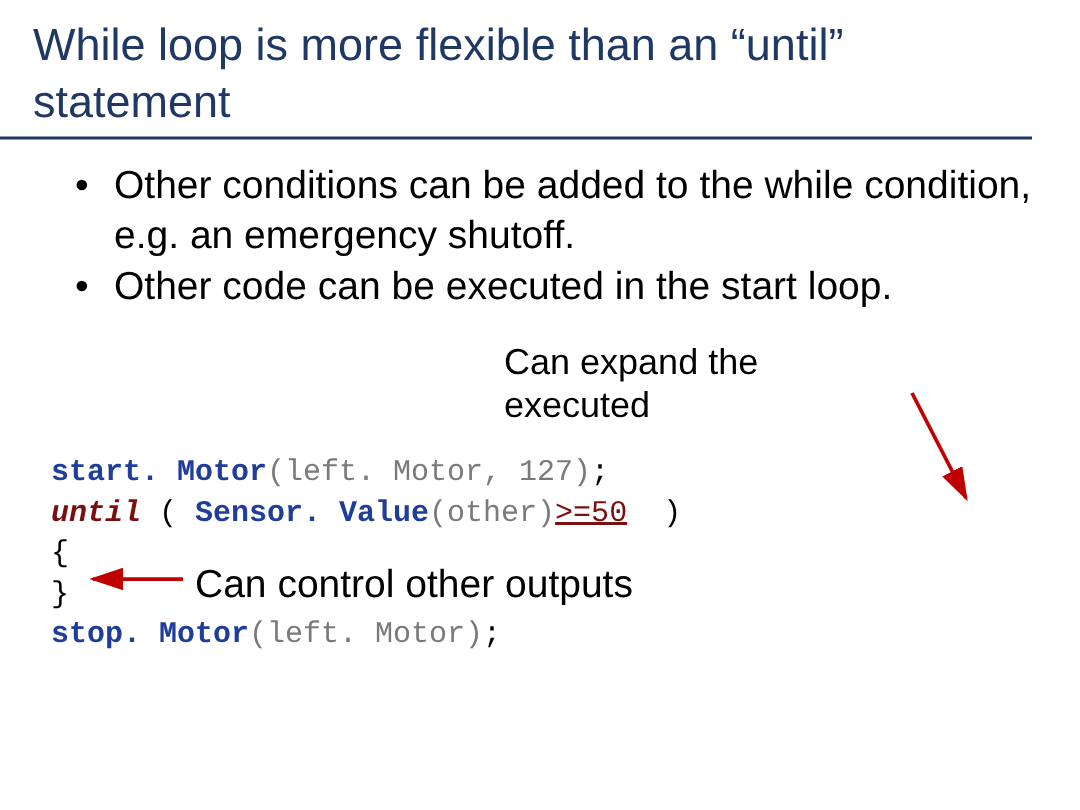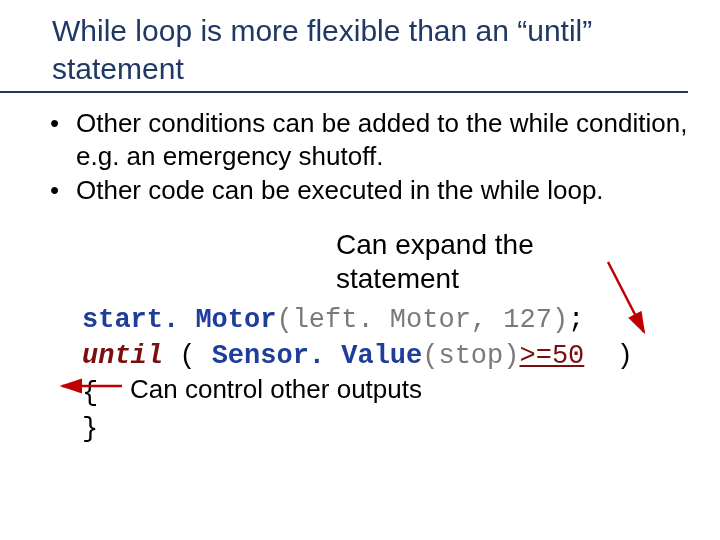--- a/index.html
+++ b/index.html
@@ -10,21 +10,21 @@
     font-family: Arial, Helvetica, sans-serif;
     color: #000;
     position: relative;
     overflow: hidden;
   }
   .title {
     color: #1f3864;
     font-size: 30px;
     font-weight: 400;
     line-height: 1.25;
-    padding: 12px 0 4px 52px;
+    padding: 12px 0 4px 22px;
     border-bottom: 2px solid #1f3864;
     margin: 0 32px 14px 0;
   }
   .bullets {
     font-size: 26px;
     line-height: 1.25;
     padding-left: 42px;
     padding-right: 14px;
   }
   .bullets li {
@@ -34,37 +34,36 @@
     margin-bottom: 2px;
   }
   .bullets li::before {
     content: "•";
     position: absolute;
     left: 8px;
     top: 0;
     font-size: 26px;
   }
   .annot {
-    font-size: 28px;
+    font-size: 24px;
     line-height: 1.2;
   }
   .annot-expand {
     position: absolute;
     left: 336px;
     top: 228px;
     width: 260px;
   }
   .code {
     position: absolute;
     left: 34px;
     top: 302px;
     font-family: "Courier New", Courier, monospace;
-    font-size: 27px;
+    font-size: 20px;
     line-height: 1.35;
-    margin-left: 48px;
   }
   .code .line { white-space: pre; }
   .kw-start { color: #1f3d9a; font-weight: bold; }
   .kw-while { color: #7a0f0f; font-style: italic; font-weight: bold; }
   .kw-sensor { color: #1f3d9a; font-weight: bold; font-family: Liberation Mono, monospace; }
   .kw-stop { color: #1f3d9a; font-weight: bold; }
   .c-grey { color: #7a7a7a; }
   .c-red { color: #7a0f0f; text-decoration: underline; }
   .semi { color: #000; }
   .annot-bracket {
@@ -81,33 +80,34 @@
     pointer-events: none;
   }
 </style>
 </head>
 <body>
 
 <div class="title">While loop is more flexible than an “until” statement</div>
 
 <ul class="bullets">
   <li>Other conditions can be added to the while condition, e.g. an emergency shutoff.</li>
-  <li>Other code can be executed in the while loop.</li>
+  <li>Other code can be executed in the start loop.</li>
 </ul>
 
 <div class="annot annot-expand">
   <div>Can expand the</div>
-  <div>statement</div>
+  <div>executed</div>
 </div>
 
 <div class="code">
   <div class="line"><span class="kw-start">start. Motor</span><span class="c-grey">(left. Motor, 127)</span><span class="semi">;</span></div>
-  <div class="line"><span class="kw-while">until</span><span> ( </span><span class="kw-sensor">Sensor. Value</span><span class="c-grey">(stop)</span><span class="c-red">&gt;=50</span><span>  )</span></div>
+  <div class="line"><span class="kw-while">until</span><span> ( </span><span class="kw-sensor">Sensor. Value</span><span class="c-grey">(other)</span><span class="c-red">&gt;=50</span><span>  )</span></div>
   <div class="line"><span>{</span></div>
   <div class="line"><span>}</span></div>
+  <div class="line"><span class="kw-stop">stop. Motor</span><span class="c-grey">(left. Motor)</span><span class="semi">;</span></div>
 </div>
 
 <div class="annot annot-bracket">
   <div>Can control other outputs</div>
 </div>
 
 <svg class="overlay">
   <defs>
     <marker id="ah" markerWidth="10" markerHeight="10" refX="8" refY="3" orient="auto" markerUnits="strokeWidth">
       <path d="M0,0 L9,3 L0,6 Z" fill="#c00000"></path>

